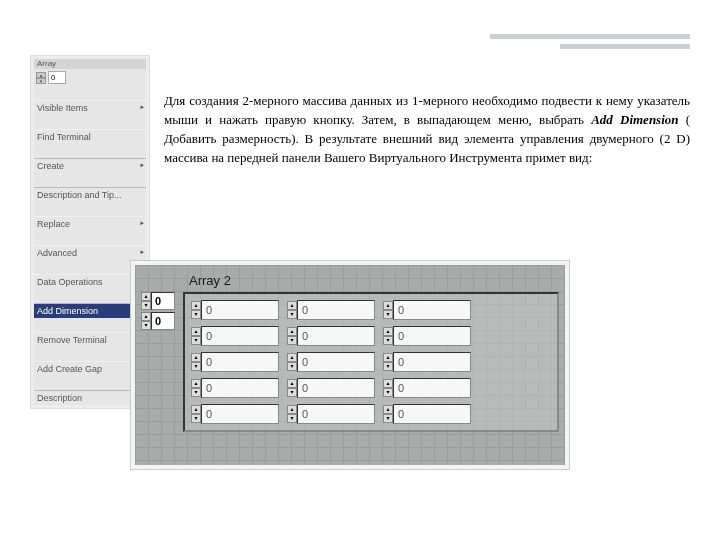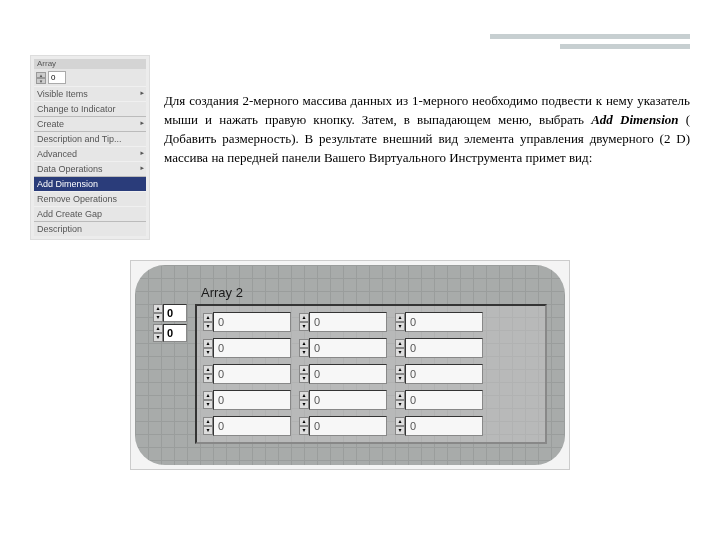--- a/index.html
+++ b/index.html
@@ -76,20 +76,21 @@
     font-size: 8px;
     line-height: 11px;
     padding: 0 2px;
     color: #000;
   }
   .menu-item {
     padding: 2px 3px;
     border-top: 1px solid #f0f0f0;
     position: relative;
     white-space: nowrap;
+    margin-top: 14px;
   }
   .menu-item.sep { border-top: 1px solid #bbb; }
   .menu-item.highlight {
     background: #2a3c7a;
     color: #fff;
   }
   .menu-item .arrow {
     position: absolute;
     right: 2px;
     top: 2px;
@@ -114,23 +115,22 @@
     background: #f4f4f4;
   }
   .grid-bg {
     width: 100%;
     height: 100%;
     background-color: #a8abaa;
     background-image:
       linear-gradient(#9a9d9c 1px, transparent 1px),
       linear-gradient(90deg, #9a9d9c 1px, transparent 1px);
     background-size: 13px 13px;
-    padding: 18px;
+    padding: 6px;
     font-family: Arial, sans-serif;
-    border-radius: 30px;
   }
   .array-title {
     font-size: 13px;
     color: #1a1a1a;
     padding: 2px 6px;
     margin-left: 42px;
     margin-bottom: 2px;
   }
   .array-body {
     display: flex;
@@ -222,27 +222,28 @@
       <div class="topbar">Array</div>
       <div class="stepper">
         <div class="stepper-btns">
             <span>▴</span>
             <span>▾</span>
           </div>
         <div class="stepper-field">0</div>
       </div>
       <div id="menu-items">
           <div class="menu-item">Visible Items<span class="arrow">▸</span></div>
-          <div class="menu-item">Change to Indicator</div>
+          <div class="menu-item">Find Terminal</div>
           <div class="menu-item sep">Create<span class="arrow">▸</span></div>
           <div class="menu-item sep">Description and Tip...</div>
+          <div class="menu-item">Replace<span class="arrow">▸</span></div>
           <div class="menu-item">Advanced<span class="arrow">▸</span></div>
           <div class="menu-item">Data Operations<span class="arrow">▸</span></div>
           <div class="menu-item sep highlight">Add Dimension</div>
-          <div class="menu-item">Remove Operations</div>
+          <div class="menu-item">Remove Terminal</div>
           <div class="menu-item">Add Create Gap</div>
           <div class="menu-item sep">Description</div>
         </div>
     </div>
   </div>
 
   <div class="paragraph">
     <span>Для создания 2-мерного массива данных из 1-мерного необходимо подвести к нему указатель мыши и нажать правую кнопку. Затем, в выпадающем меню, выбрать </span><span class="bold-italic">Add Dimension</span><span> ( Добавить размерность). В результате внешний вид элемента управления двумерного (2 D) массива на передней панели Вашего Виртуального Инструмента примет вид:</span>
   </div>
 </div>

